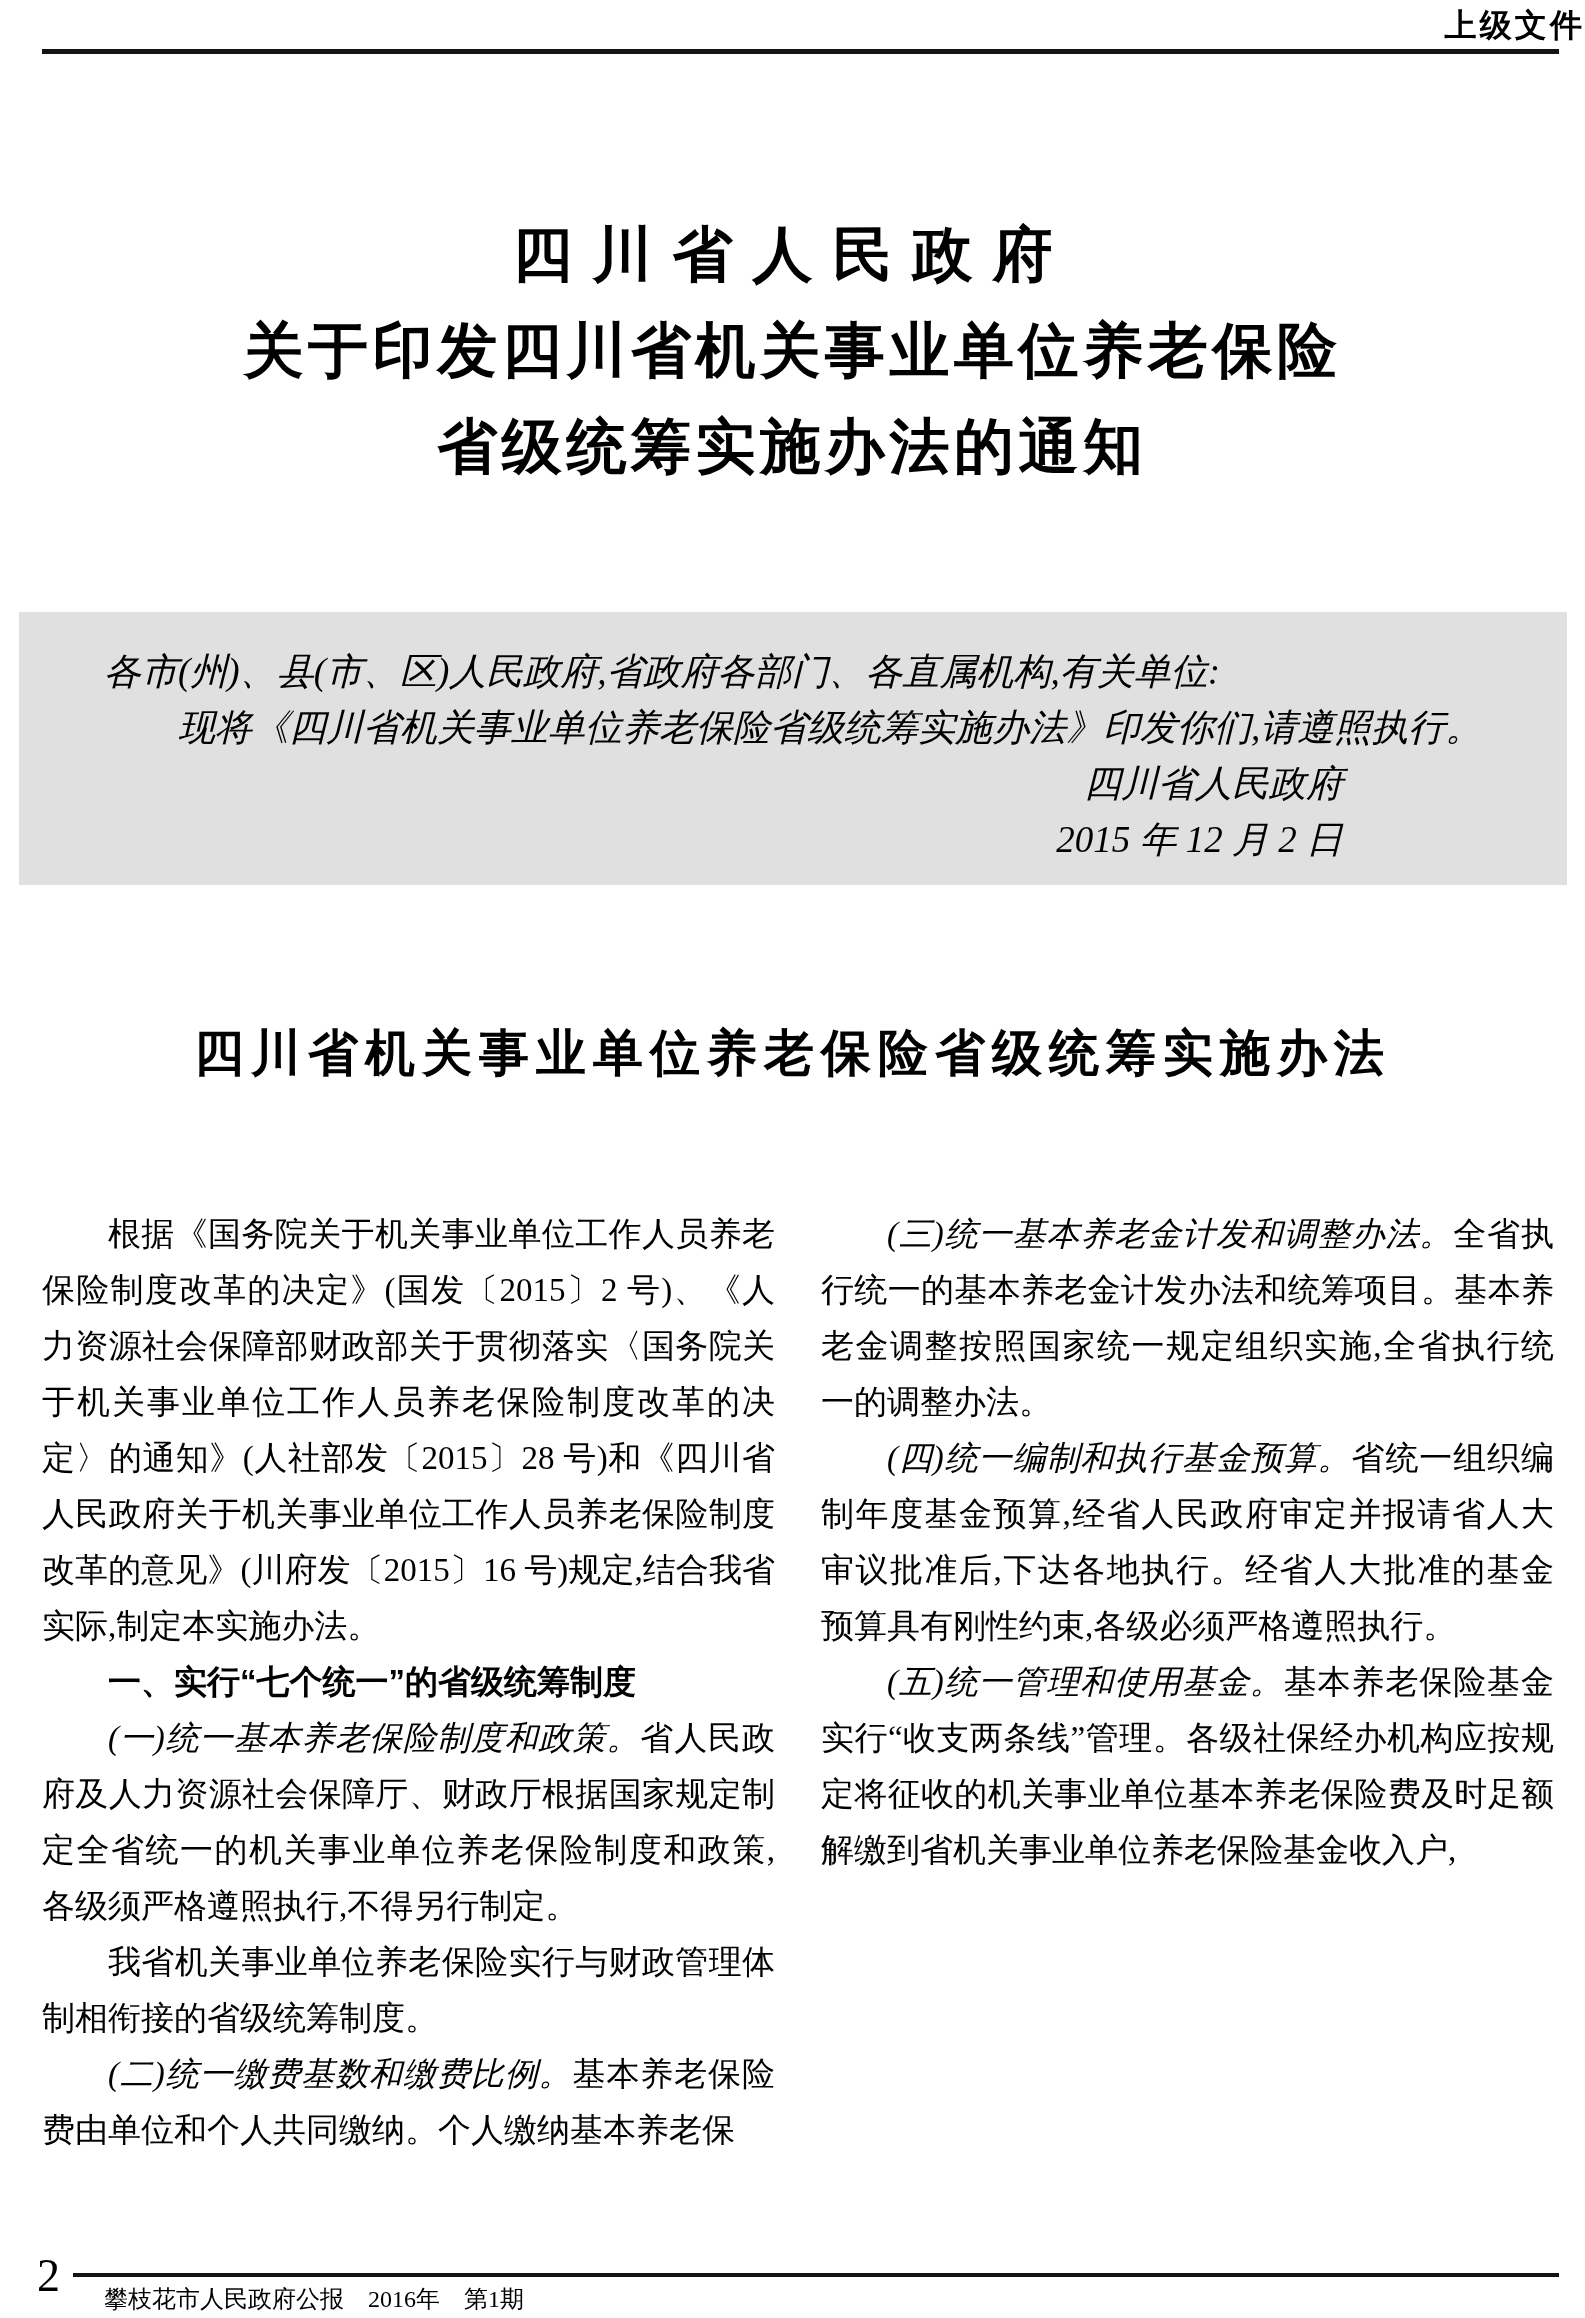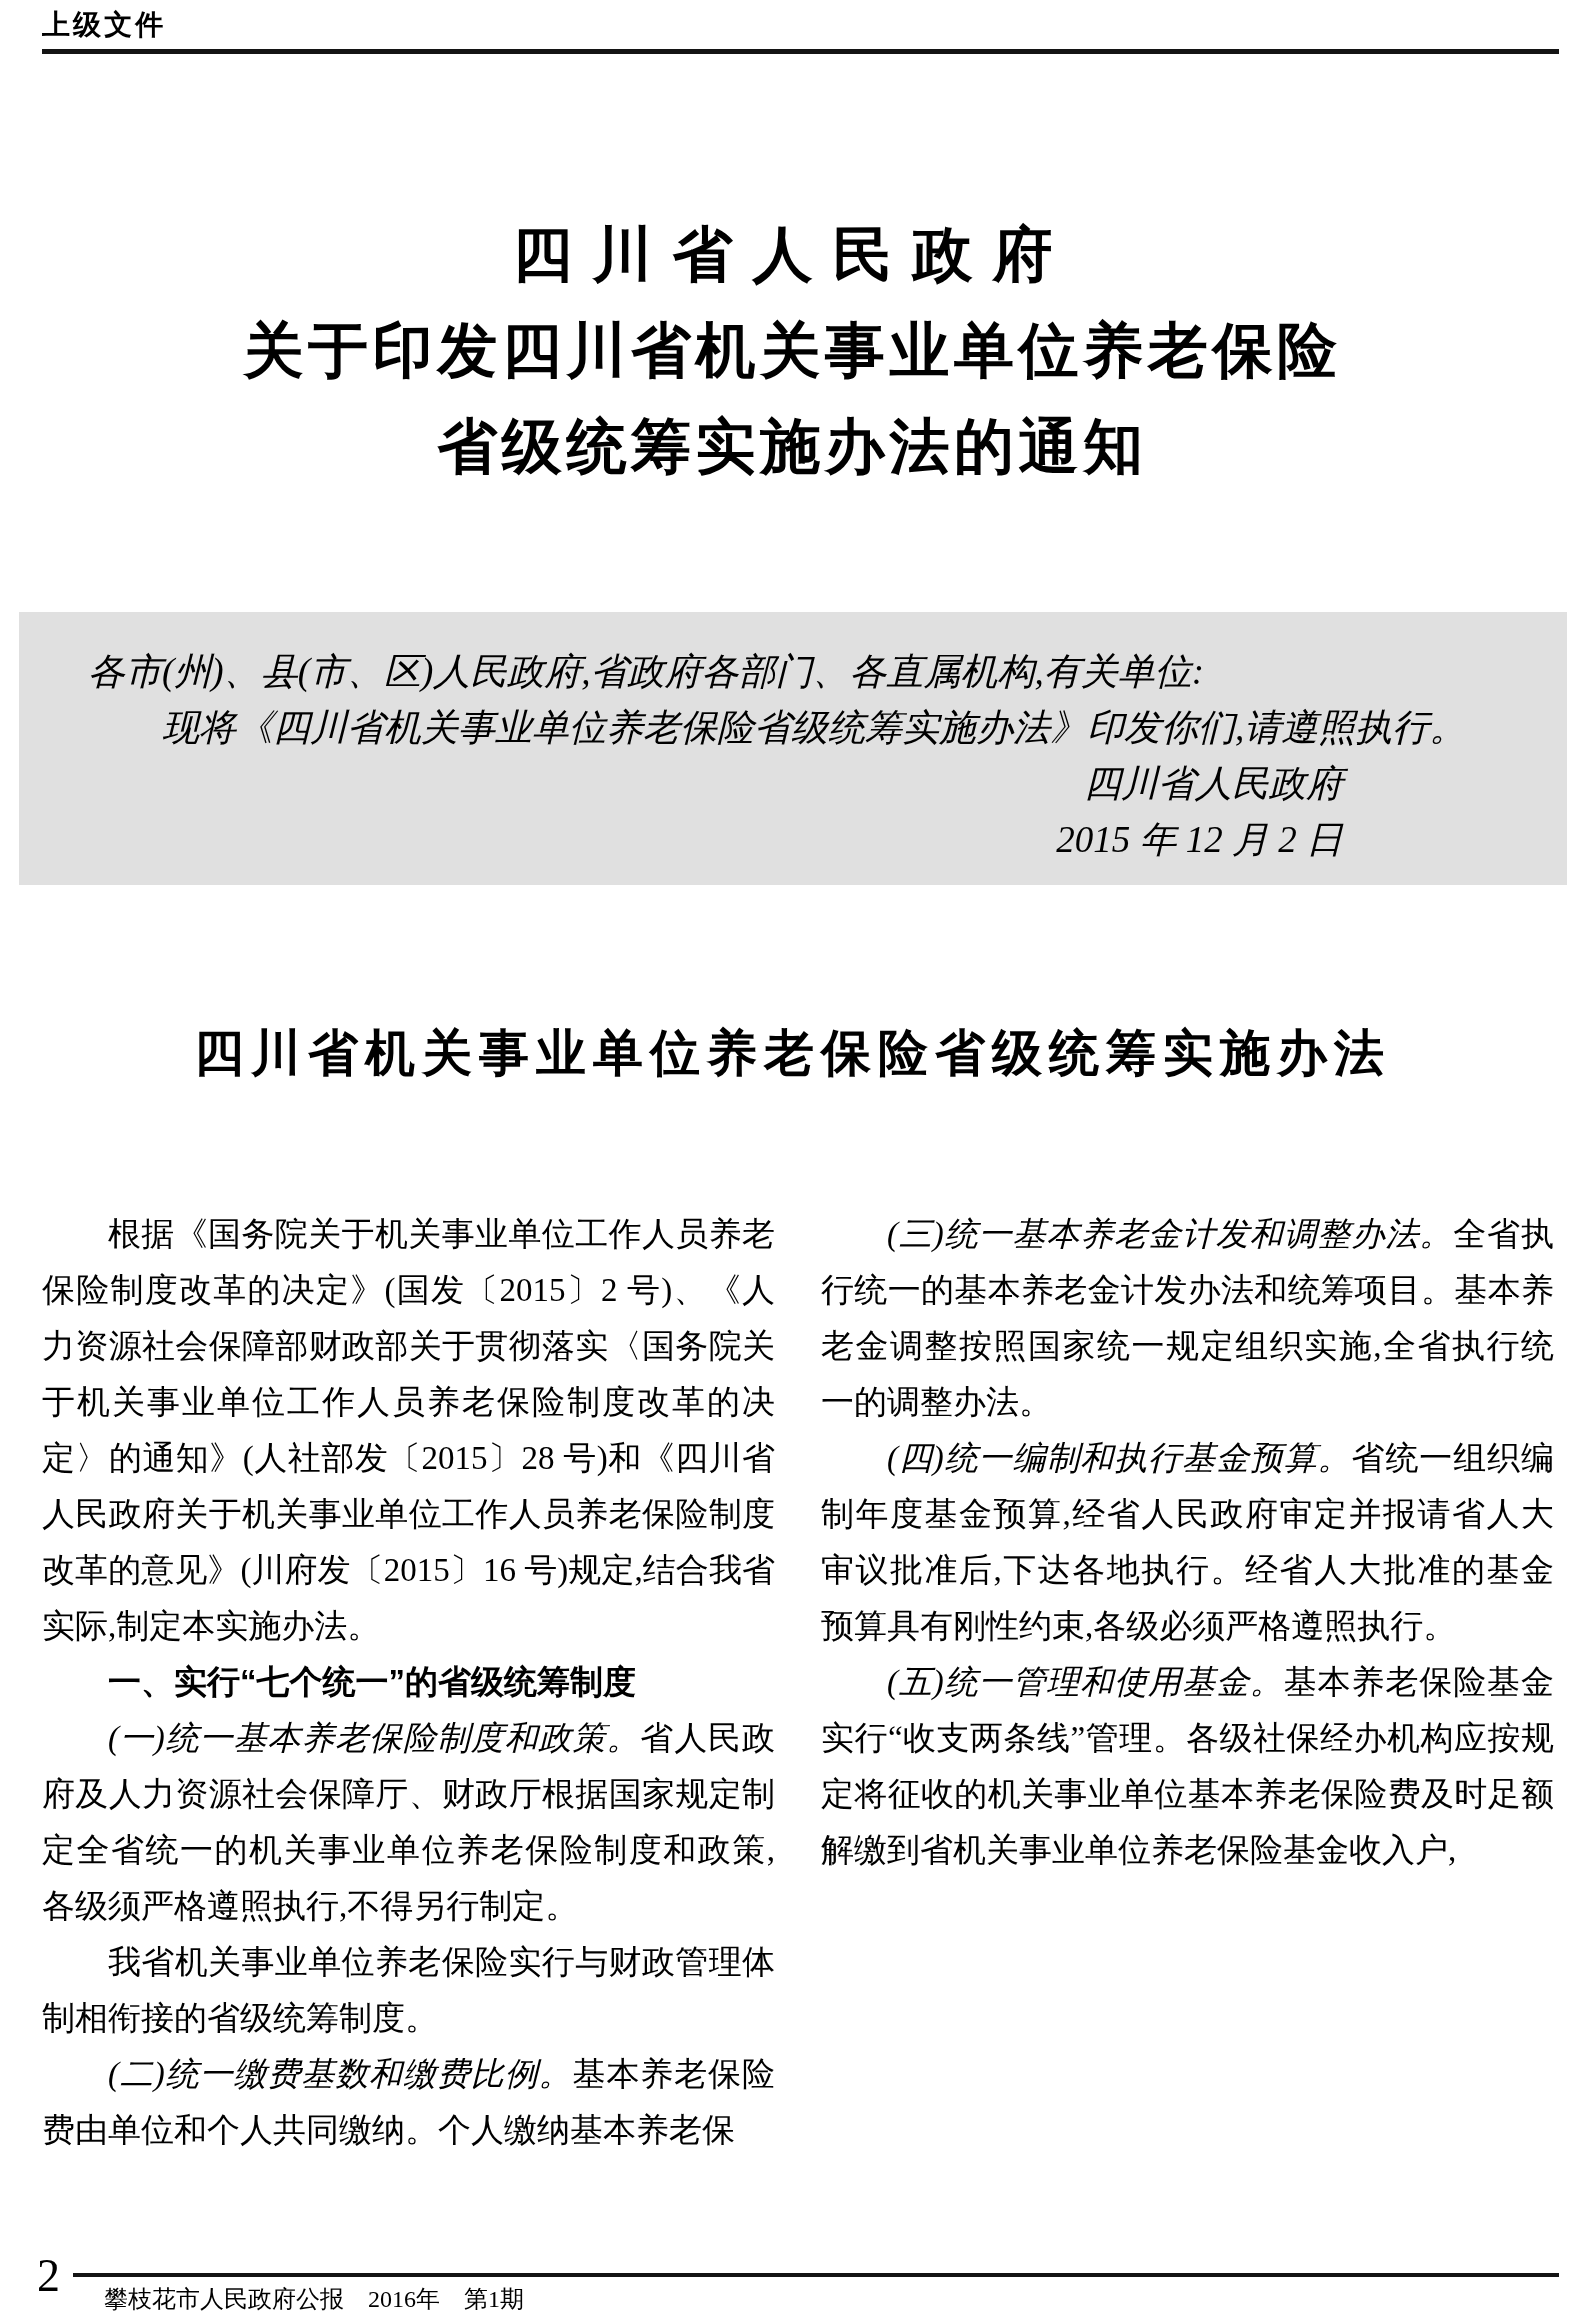--- a/index.html
+++ b/index.html
@@ -14,23 +14,24 @@
     background: #ffffff;
     color: #000000;
     font-family: "Liberation Serif", "DejaVu Serif", serif;
     overflow: hidden;
   }
   
   .section-label {
     margin: 4.6px 0 0 42px;
     font-family: "Liberation Sans", "DejaVu Sans", sans-serif;
     font-weight: bold;
-    font-size: 28px;
+    font-size: 32px;
     line-height: 40px;
     letter-spacing: 3.1px;
+    text-align: right;
   }
   .top-rule {
     margin: 4.6px 0 0 42px;
     width: 1517px;
     height: 4.6px;
     background: #141414;
   }
   
   .doc-title {
     margin-top: 153px;
@@ -47,21 +48,21 @@
     font-size: 34px;
     line-height: 48px;
     font-style: italic;
   }
   
   .notice-box {
     margin: 117px 0 0 19px;
     width: 1548px;
     box-sizing: border-box;
     background: #e0e0e0;
-    padding: 32px 0 17px 0;
+    padding: 32px 0 17px 16px;
     font-size: 37px;
     line-height: 56px;
     font-style: italic;
   }
   .notice-box p { margin: 0; }
   .notice-box .salutation { margin: 0 69px; }
   .notice-box .notice-body { margin: 0 69px; text-indent: 2em; }
   .notice-box .signer,
   .notice-box .sign-date {
     text-align: right;

